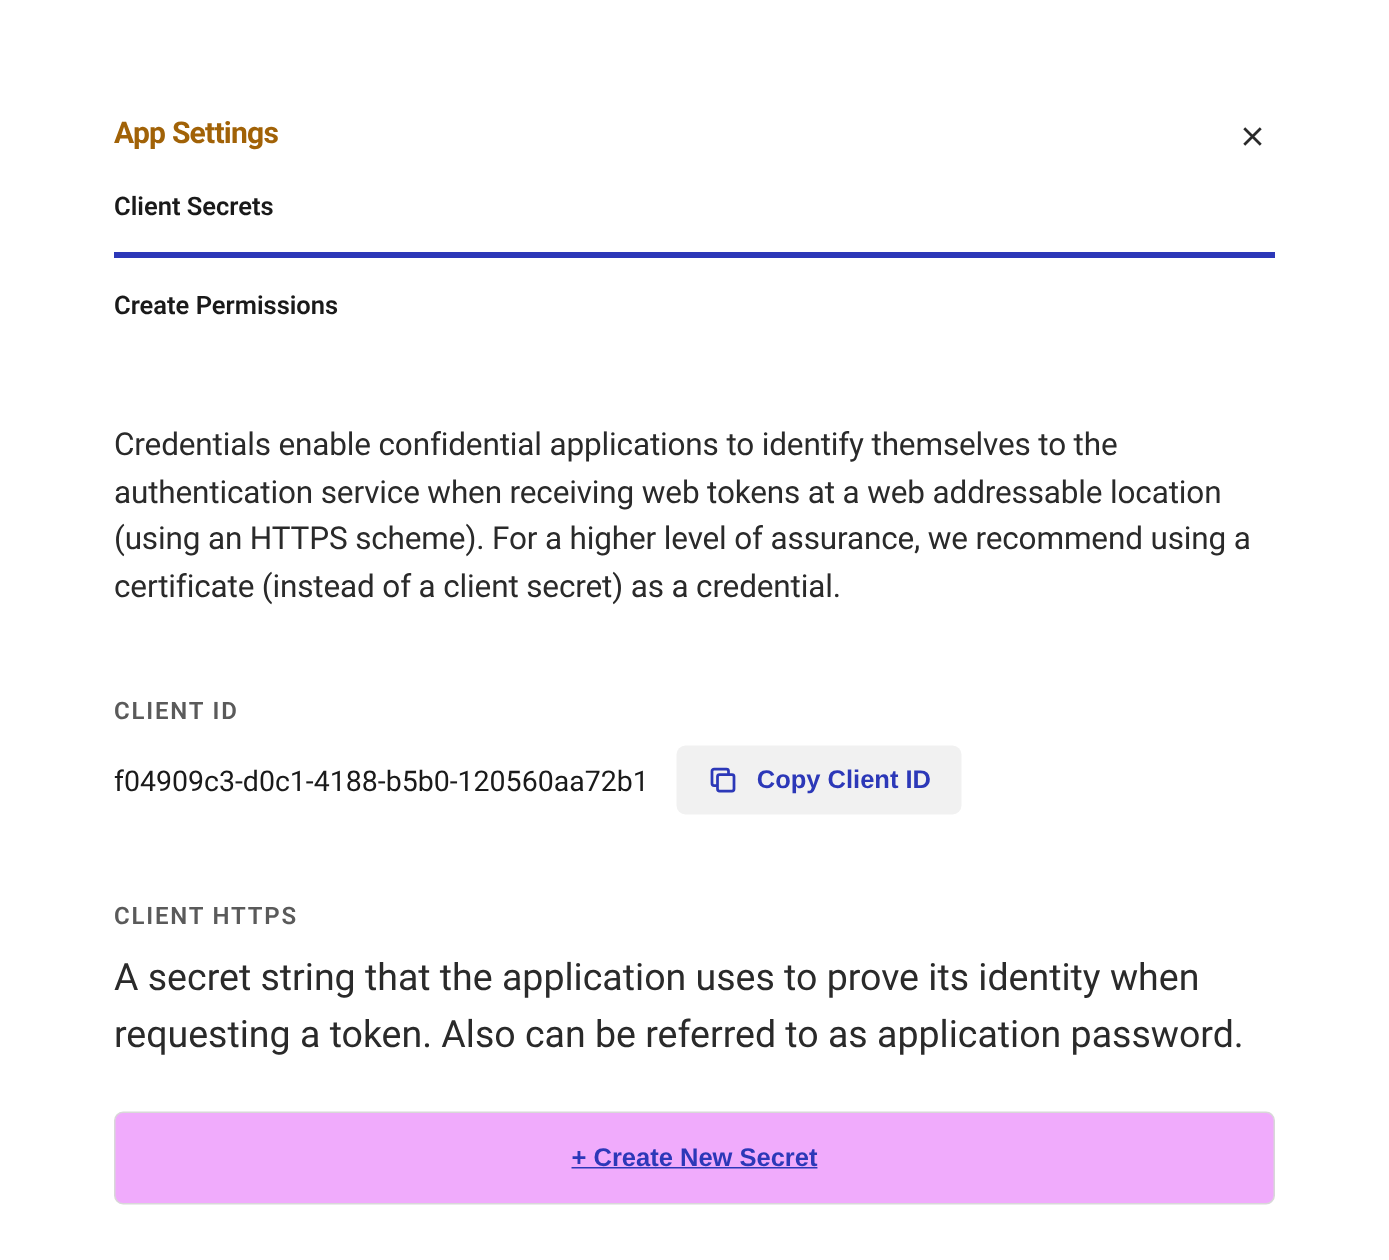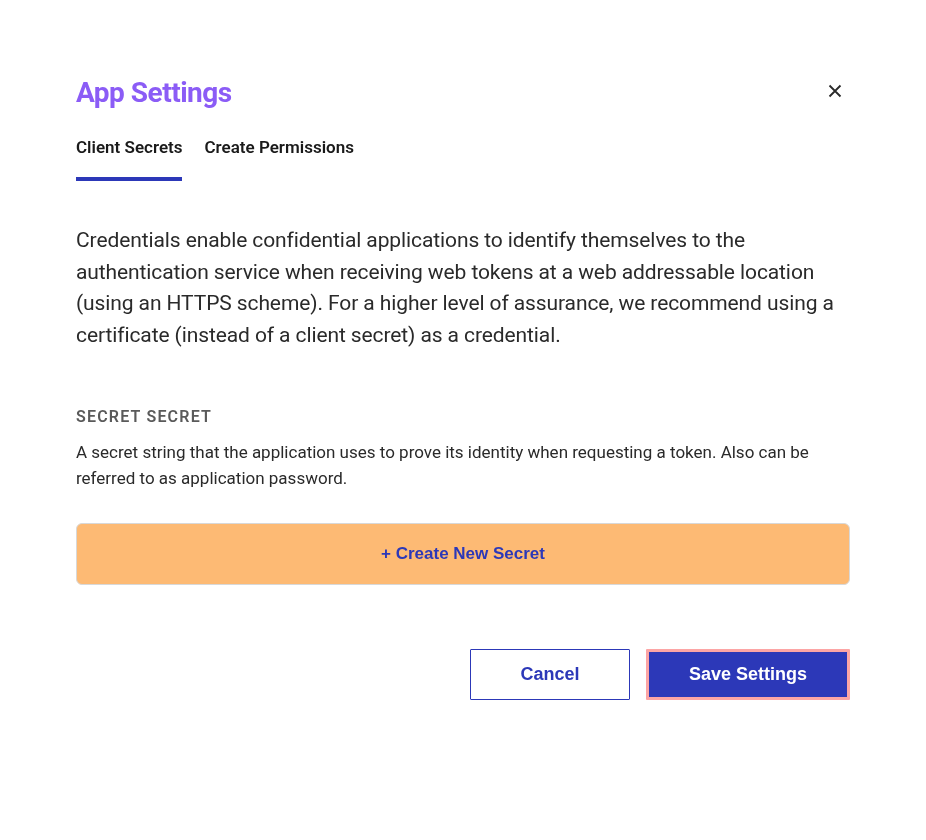--- a/index.html
+++ b/index.html
@@ -12,23 +12,23 @@
       background: #fff;
       width: 926px;
       height: 840px;
       overflow: hidden;
     }
     .modal {
       padding: 76px 76px 52px 76px;
       position: relative;
     }
     .page-title {
-      font-size: 28px;
+      font-size: 20px;
       font-weight: 700;
-      color: #8b5cf6;
+      color: #a16207;
       letter-spacing: -0.5px;
       margin-bottom: 28px;
     }
     .close-btn {
       background: none;
       border: none;
       cursor: pointer;
       padding: 4px;
       color: #2a2a2a;
       position: absolute;
@@ -37,20 +37,21 @@
     }
     .close-btn svg {
       width: 22px;
       height: 22px;
     }
     .tabs {
       display: flex;
       gap: 22px;
       border-bottom: 0;
       margin-bottom: 0;
+      flex-direction: column;
     }
     .tab {
       font-size: 17px;
       font-weight: 600;
       color: #1a1a1a;
       padding-bottom: 24px;
       cursor: pointer;
       position: relative;
     }
     .tab.active::after {
@@ -106,34 +107,35 @@
     }
     .copy-btn svg {
       width: 22px;
       height: 22px;
       stroke: #2c38b8;
     }
     .secret-section {
       margin-bottom: 64px;
     }
     .secret-desc {
-      font-size: 17px;
+      font-size: 25px;
       line-height: 1.5;
       color: #2a2a2a;
       margin-bottom: 32px;
     }
     .create-secret-btn {
       width: 100%;
       border: 1px solid #d8d8d8;
       border-radius: 6px;
-      background: #fdba74;
+      background: #f0abfc;
       padding: 20px;
       font-size: 17px;
       font-weight: 700;
       color: #2c38b8;
+      text-decoration: underline;
       cursor: pointer;
     }
     .footer {
       display: flex;
       justify-content: flex-end;
       gap: 16px;
     }
     .btn {
       font-size: 18px;
       font-weight: 600;
@@ -167,23 +169,36 @@
   </button>
 
   <div class="tabs">
     <div class="tab active">Client Secrets</div>
     <div class="tab">Create Permissions</div>
   </div>
   <div class="tab-underline-container"></div>
 
   <p class="description">Credentials enable confidential applications to identify themselves to the authentication service when receiving web tokens at a web addressable location (using an HTTPS scheme). For a higher level of assurance, we recommend using a certificate (instead of a client secret) as a credential.</p>
 
+  <div>
+    <div class="section-label">CLIENT ID</div>
+    <div class="client-id-row">
+      <span class="client-id-value">f04909c3-d0c1-4188-b5b0-120560aa72b1</span>
+      <button class="copy-btn">
+        <svg viewBox="0 0 24 24" fill="none" stroke="currentColor" stroke-width="2" stroke-linejoin="round">
+          <rect x="8" y="8" width="12" height="12" rx="1.5"></rect>
+          <path d="M16 8V5.5A1.5 1.5 0 0 0 14.5 4h-9A1.5 1.5 0 0 0 4 5.5v9A1.5 1.5 0 0 0 5.5 16H8"></path>
+        </svg>
+        <span>Copy Client ID</span>
+      </button>
+    </div>
+  </div>
 
   <div class="secret-section">
-    <div class="section-label">SECRET SECRET</div>
+    <div class="section-label">CLIENT HTTPS</div>
     <p class="secret-desc">A secret string that the application uses to prove its identity when requesting a token. Also can be referred to as application password.</p>
     <button class="create-secret-btn">+ Create New Secret</button>
   </div>
 
   <div class="footer">
     <button class="btn btn-cancel">Cancel</button>
     <button class="btn btn-save">Save Settings</button>
   </div>
 </div>
 

